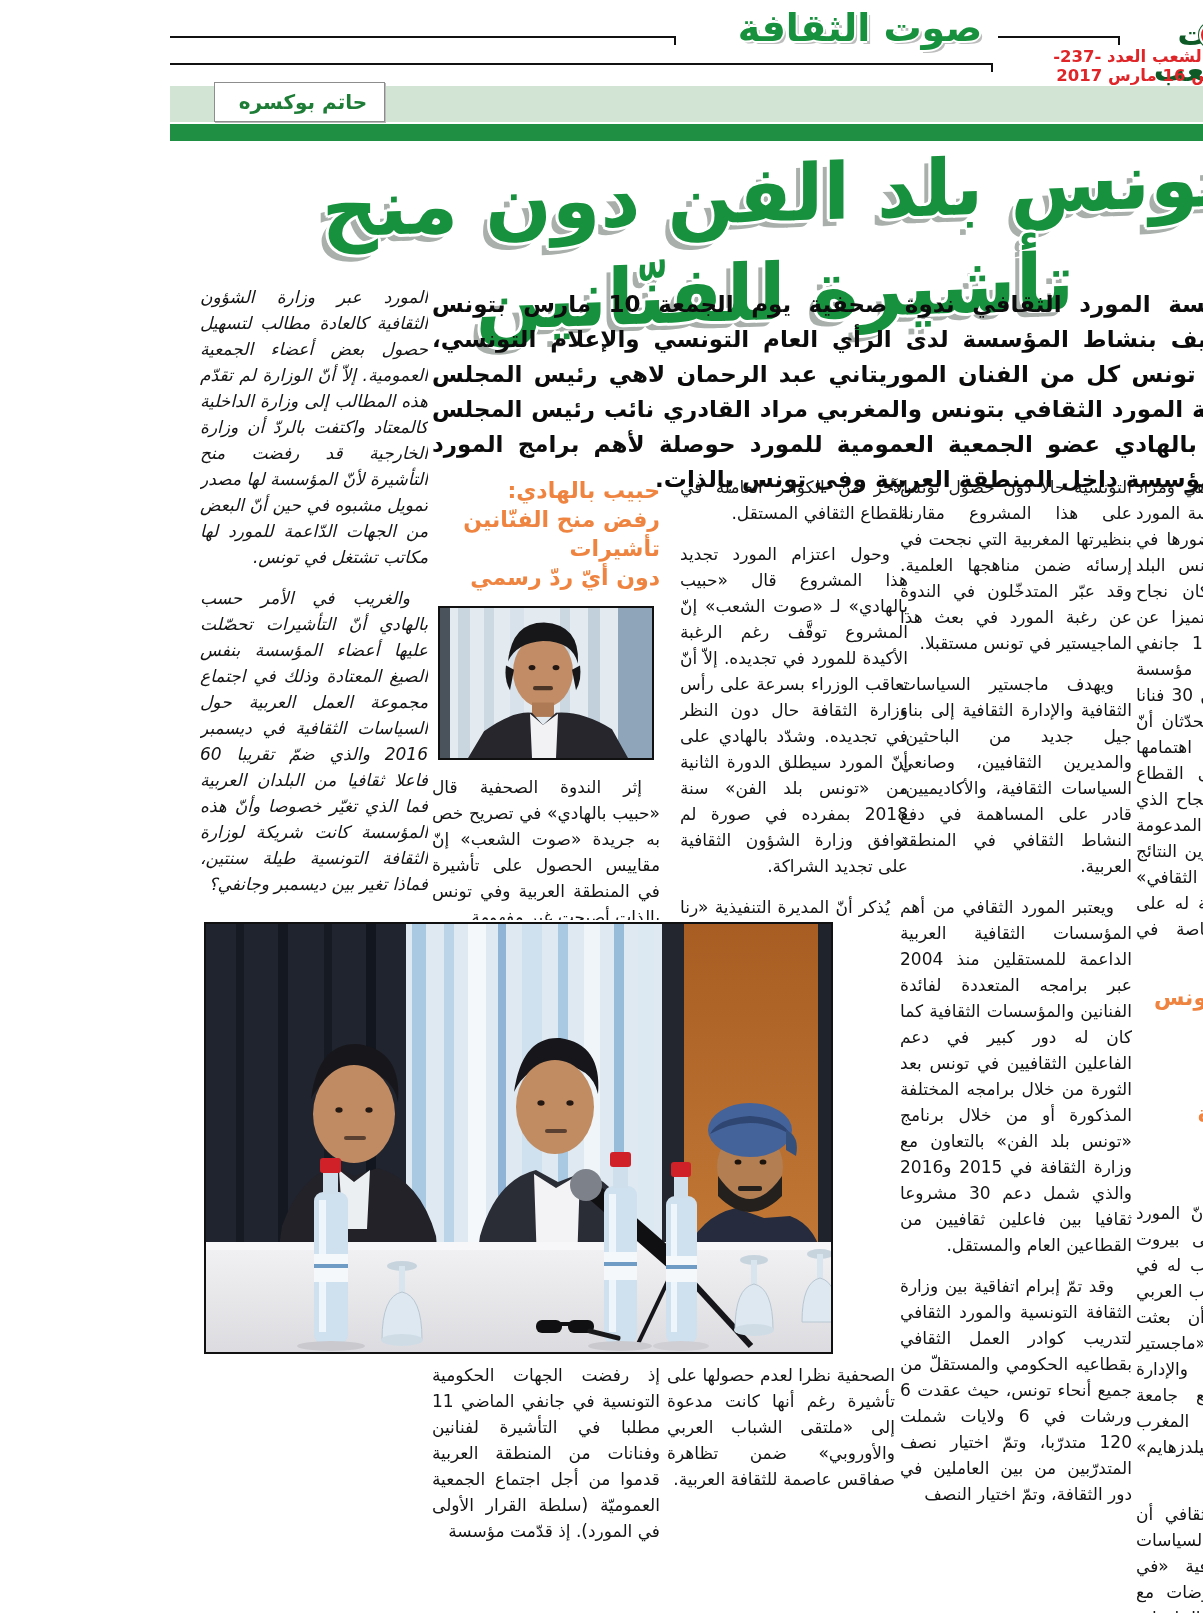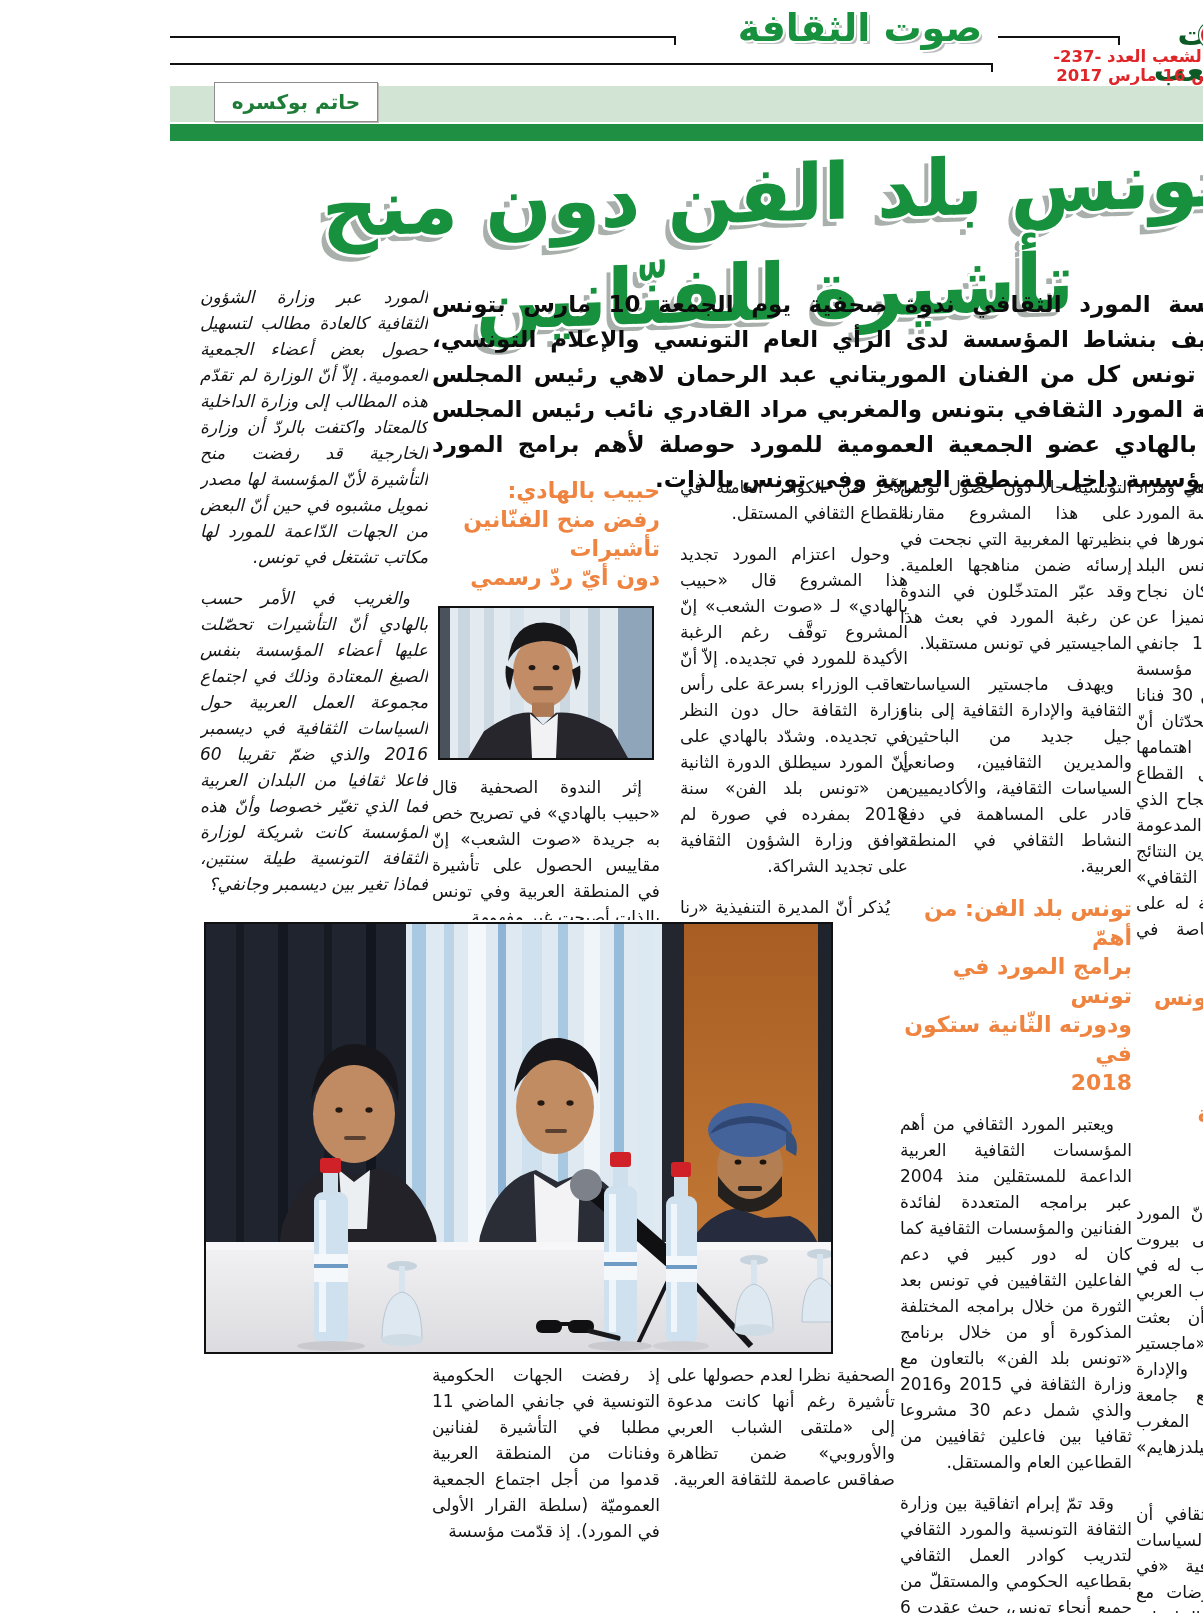--- a/index.html
+++ b/index.html
@@ -18,21 +18,21 @@
     background:#e02529;border:2px solid #fff;box-shadow:0 0 0 1px #0e5a26;}
   .flag-star{position:absolute;top:3px;left:4px;color:#fff;font-size:11px;line-height:14px;}
   .red-bar{position:absolute;left:1090px;top:26px;width:6px;height:52px;background:#e02529;}
   .page-num{position:absolute;left:1100px;top:8px;font-size:60px;font-weight:bold;
     color:#fff;-webkit-text-stroke:3px #e02529;letter-spacing:2px;}
   .issue-line{position:absolute;left:826px;top:47px;width:260px;
     color:#e02529;font-size:16.5px;font-weight:bold;}
   .byline-band{position:absolute;left:0;top:86px;width:1203px;height:36px;background:#d2e4d4;}
   .byline-box{position:absolute;left:44px;top:82px;width:162px;height:38px;background:#fff;
     border:1px solid #8d8d8d;box-shadow:1px 1px 0 #bbb;
-    text-align:center;line-height:38px;font-size:20px;font-weight:bold;color:#1d7c36;}
+    text-align:center;line-height:38px;font-size:20px;font-weight:bold;color:#1d7c36;padding-left:7px;}
   .band-square{position:absolute;left:1108px;top:86px;width:58px;height:36px;background:#1f8f44;}
   .green-bar{position:absolute;left:0;top:124px;width:1203px;height:17px;background:#1f8f44;}
 
   
   .headline{position:absolute;left:15px;top:146px;width:1180px;margin:0;text-align:center;
     font-size:78px;font-weight:bold;color:#17913d;transform:skewY(-2deg);line-height:1.25;
     text-shadow:-3px 0 #fff,3px 0 #fff,0 3px #fff,0 -3px #fff,-2px -2px #fff,2px 2px #fff,
       -2px 2px #fff,2px -2px #fff,-7px 7px 0 #a9b0ac;}
 
   
@@ -133,24 +133,20 @@
 
   <div class="col col-c3">
     <p class="cont">الآخر من الكوادر العاملة في القطاع الثقافي المستقل.</p>
     <p>وحول اعتزام المورد تجديد هذا المشروع قال «حبيب بالهادي» لـ «صوت الشعب» إنّ المشروع توقَّف رغم الرغبة الأكيدة للمورد في تجديده. إلاّ أنّ تعاقب الوزراء بسرعة على رأس وزارة الثقافة حال دون النظر في تجديده. وشدّد بالهادي على أنّ المورد سيطلق الدورة الثانية من «تونس بلد الفن» سنة 2018 بمفرده في صورة لم توافق وزارة الشؤون الثقافية على تجديد الشراكة.</p>
     <p>يُذكر أنّ المديرة التنفيذية «رنا اليازجي» (سورية الأصل) لم تتمكّن من الحضور في الندوة</p>
   </div>
 
   <div class="col col-c2">
     <p class="cont">التونسية حالا دون حصول تونس على هذا المشروع مقارنة بنظيرتها المغربية التي نجحت في إرسائه ضمن مناهجها العلمية. وقد عبّر المتدخّلون في الندوة عن رغبة المورد في بعث هذا الماجيستير في تونس مستقبلا.</p>
     <p>ويهدف ماجستير السياسات الثقافية والإدارة الثقافية إلى بناء جيل جديد من الباحثين، والمديرين الثقافيين، وصانعي السياسات الثقافية، والأكاديميين، قادر على المساهمة في دفع النشاط الثقافي في المنطقة العربية.</p>
-    <h3 class="sub-heading">تونس بلد الفن: من أهمّ
-برامج المورد في تونس
-ودورته الثّانية ستكون في
-2018</h3>
     <p>ويعتبر المورد الثقافي من أهم المؤسسات الثقافية العربية الداعمة للمستقلين منذ 2004 عبر برامجه المتعددة لفائدة الفنانين والمؤسسات الثقافية كما كان له دور كبير في دعم الفاعلين الثقافيين في تونس بعد الثورة من خلال برامجه المختلفة المذكورة أو من خلال برنامج «تونس بلد الفن» بالتعاون مع وزارة الثقافة في 2015 و2016 والذي شمل دعم 30 مشروعا ثقافيا بين فاعلين ثقافيين من القطاعين العام والمستقل.</p>
     <p>وقد تمّ إبرام اتفاقية بين وزارة الثقافة التونسية والمورد الثقافي لتدريب كوادر العمل الثقافي بقطاعيه الحكومي والمستقلّ من جميع أنحاء تونس، حيث عقدت 6 ورشات في 6 ولايات شملت 120 متدرّبا، وتمّ اختيار نصف المتدرّبين من بين العاملين في دور الثقافة، وتمّ اختيار النصف</p>
   </div>
 
   <div class="col col-c1">
     <p>وعبّر عبد الرحمان لاهي ومراد القادري عن رغبة مؤسسة المورد وحرصها على تدعيم حضورها في تونس، حيث اعتبرا تونس البلد العربي الوحيد الذي كان نجاح عمل المؤسسة فيه متميزا عن البقية. فقد تمّ منذ 14 جانفي 2011 دعم أكثر 40 مؤسسة ثقافية مستقلة وأكثر من 30 فنانا وفنانة تونسيا. وأكّد المتحدّثان أنّ المؤسسة بصدد تدعيم اهتمامها بالمشاريع الموجّهة إلى القطاع الثقافي التونسي بعد النجاح الذي حققته المشاريع المدعومة السنوات الماضية، معتبرين النتائج المحققة حفّزت «المورد الثقافي» والجهات الدولية الداعمة له على إيلاء تونس مكانة خاصة في البرامج المطروحة.</p>
     <h3 class="sub-heading">فتح مكتب في تونس ومحاولة
 إرساء ماجستير السّياسات
 الثّقافيّة والإدارة الثّقافية مرّة
 أخرى</h3>

